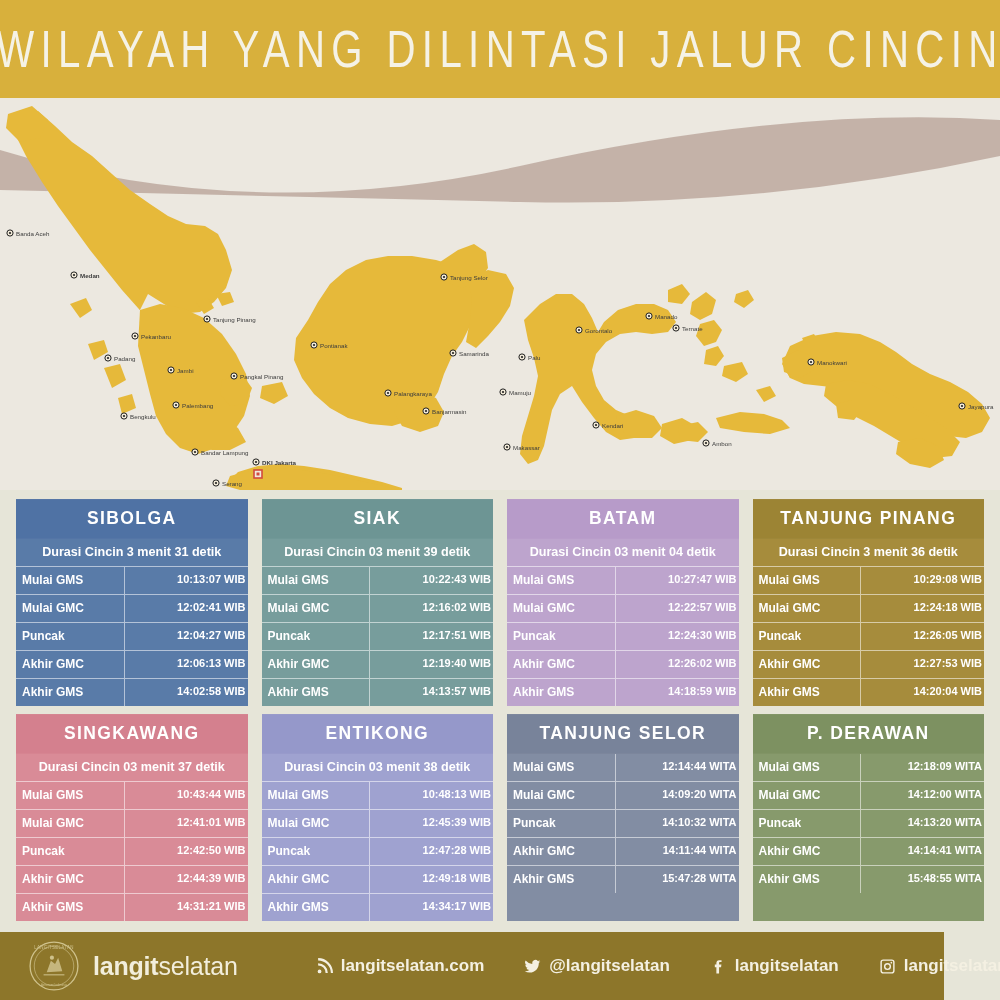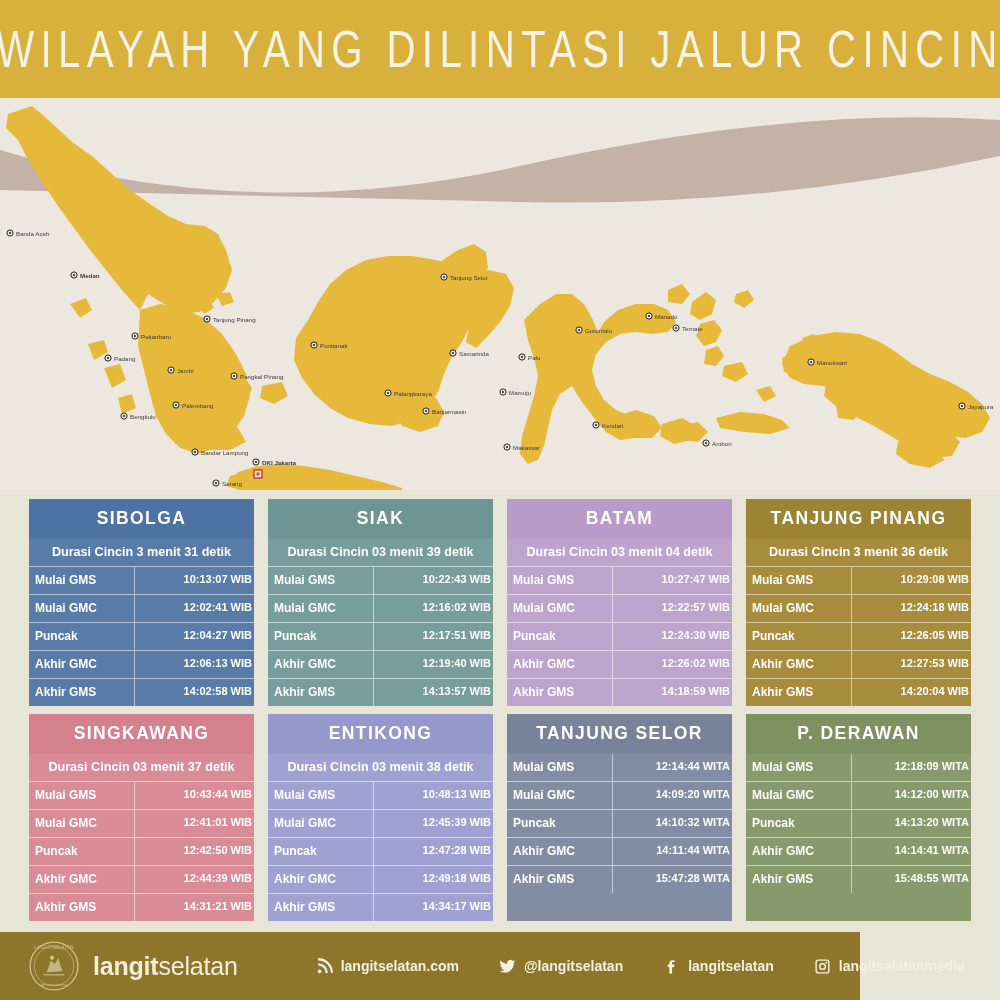--- a/index.html
+++ b/index.html
@@ -40,21 +40,21 @@
     fill: #3c3c3c;
     font-family: "Liberation Sans", sans-serif;
   }
   .city-label.bold { font-weight: bold; }
 
   
   .cards {
     position: absolute;
     left: 0; top: 500px;
     width: 1000px;
-    padding: 0 29px;
+    padding: 0 16px;
     display: grid;
     grid-template-columns: repeat(4, 1fr);
     column-gap: 14px;
     row-gap: 9px;
   }
   .card { display: flex; flex-direction: column; }
   .card-title {
     text-align: center;
     color: #ffffff;
     font-size: 17.5px;
@@ -91,39 +91,39 @@
     font-weight: bold;
     text-align: right;
     padding: 6px 2px 7px;
     white-space: nowrap;
   }
 
   
   .footer {
     position: absolute;
     left: 0; bottom: 0;
-    width: 860px; height: 68px;
+    width: 944px; height: 68px;
     background: #8d762a;
     display: flex; align-items: center;
   }
   .brand { display: flex; align-items: center; margin-left: 28px; }
   .seal { width: 52px; height: 52px; flex: 0 0 52px; }
   .brandtext {
     margin-left: 13px;
     font-size: 25px;
     color: #f2eedc;
     letter-spacing: -0.2px;
     white-space: nowrap;
   }
   .brandtext .b1 { font-weight: bold; }
   .brandtext .b2 { font-weight: 300; }
   .social { display: flex; align-items: center; margin-left: 78px; gap: 40px; }
   .sitem { display: flex; align-items: center; gap: 8px; }
   .sitem .txt {
-    font-size: 14px;
+    font-size: 17px;
     color: #f4f0e2;
     font-weight: bold;
     white-space: nowrap;
   }
   .sicon { width: 17px; height: 17px; display: block; }
 </style>
 </head>
 <body>
 
 <div class="page">

